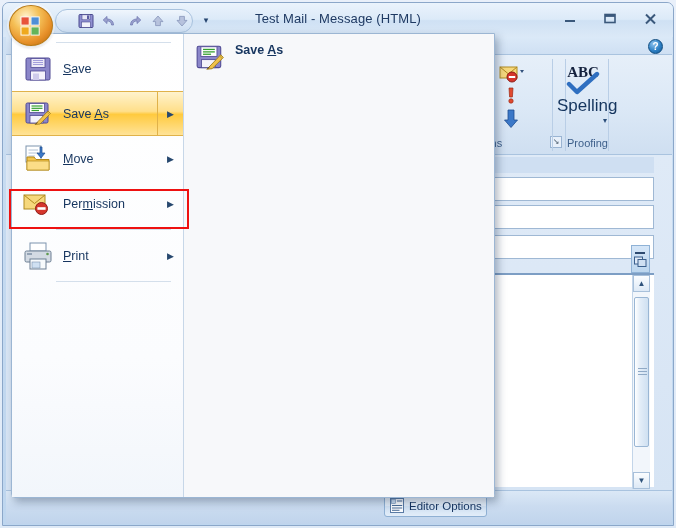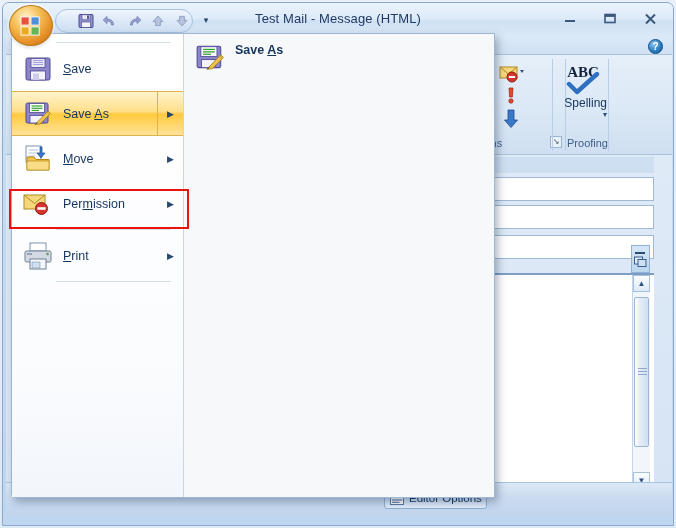--- a/index.html
+++ b/index.html
@@ -139,21 +139,21 @@
     background: linear-gradient(90deg,#ffffff 0%,#e3edf8 40%,#cfe0f1 100%);
     border:1px solid #9ab6d4; border-radius:2px; cursor:pointer;
   }
   .sb-grip {
     position:absolute; left:3px; top:70px; width:9px; height:7px;
   }
   .sb-grip i { display:block; height:1px; background:#8fa9c6; margin-bottom:2px; }
 
   
   .bottom-bar {
-    position:absolute; left:3px; bottom:9px; width:666px; height:34px;
+    position:absolute; left:3px; bottom:1px; width:666px; height:34px;
     background: linear-gradient(180deg,#dbe8f6 0%, #cbdcf0 45%, #c0d4ec 100%);
     border-top:1px solid #a9c3df;
     text-align:center;
   }
   .editor-options-btn {
     position:absolute; right:185px; bottom:7px; width:103px; height:22px;
     background: linear-gradient(180deg,#f3f8fd 0%, #e0ebf8 48%, #cfe0f2 52%, #e2edf9 100%);
     border:1px solid #8fb0d3; border-radius:3px;
     display:flex; align-items:center; gap:5px; padding-left:5px;
     font-size:11.5px; color:#14335f; cursor:pointer;
@@ -330,21 +330,21 @@
       </div>
 
       <div class="rb-group" style="left:546px; width:57px;">
         <div class="rb-icon-btn" style="left:4px; top:4px; width:50px; text-align:right;">
           <div>
             <svg width="48" height="32" viewBox="0 0 48 32">
               <text x="24" y="14" font-family="Liberation Serif, serif" font-size="15" font-weight="bold" fill="#14213d" text-anchor="middle">ABC</text>
               <path d="M10 21 L18 29 L38 11" fill="none" stroke="#2f6fc0" stroke-width="4.4" stroke-linecap="round" stroke-linejoin="round"></path>
             </svg>
           </div>
-          <div style="font-size:12px; color:#15355e; margin-top:-2px;">Spelling</div>
+          <div style="font-size:17px; color:#15355e; margin-top:-2px;">Spelling</div>
           <div style="font-size:8px; color:#2a4d79;">▾</div>
         </div>
         <div class="rb-grp-label">Proofing</div>
       </div>
     </div>
 
     <div class="msg-area">
       <div class="msg-band" style="top:2px;"></div>
       <div class="msg-field" style="top:22px;"></div>
       <div class="msg-field" style="top:50px;"></div>

